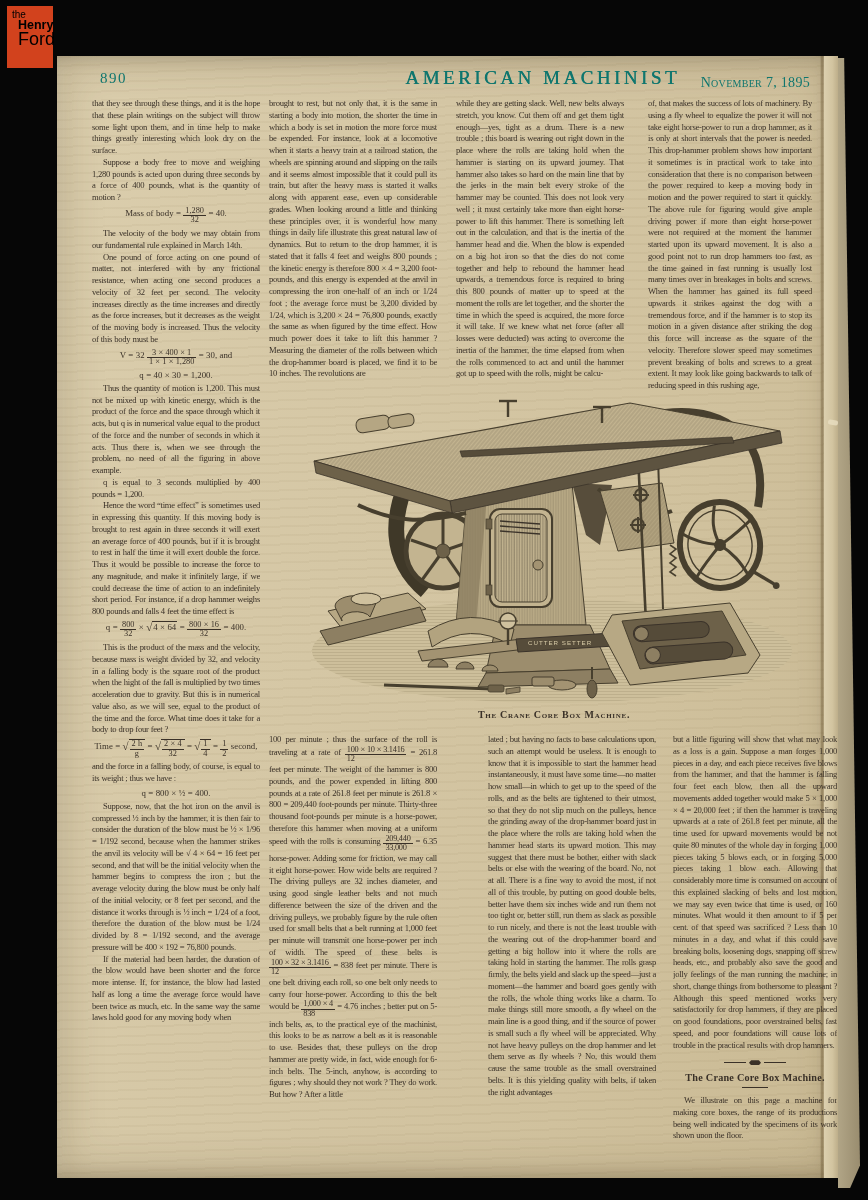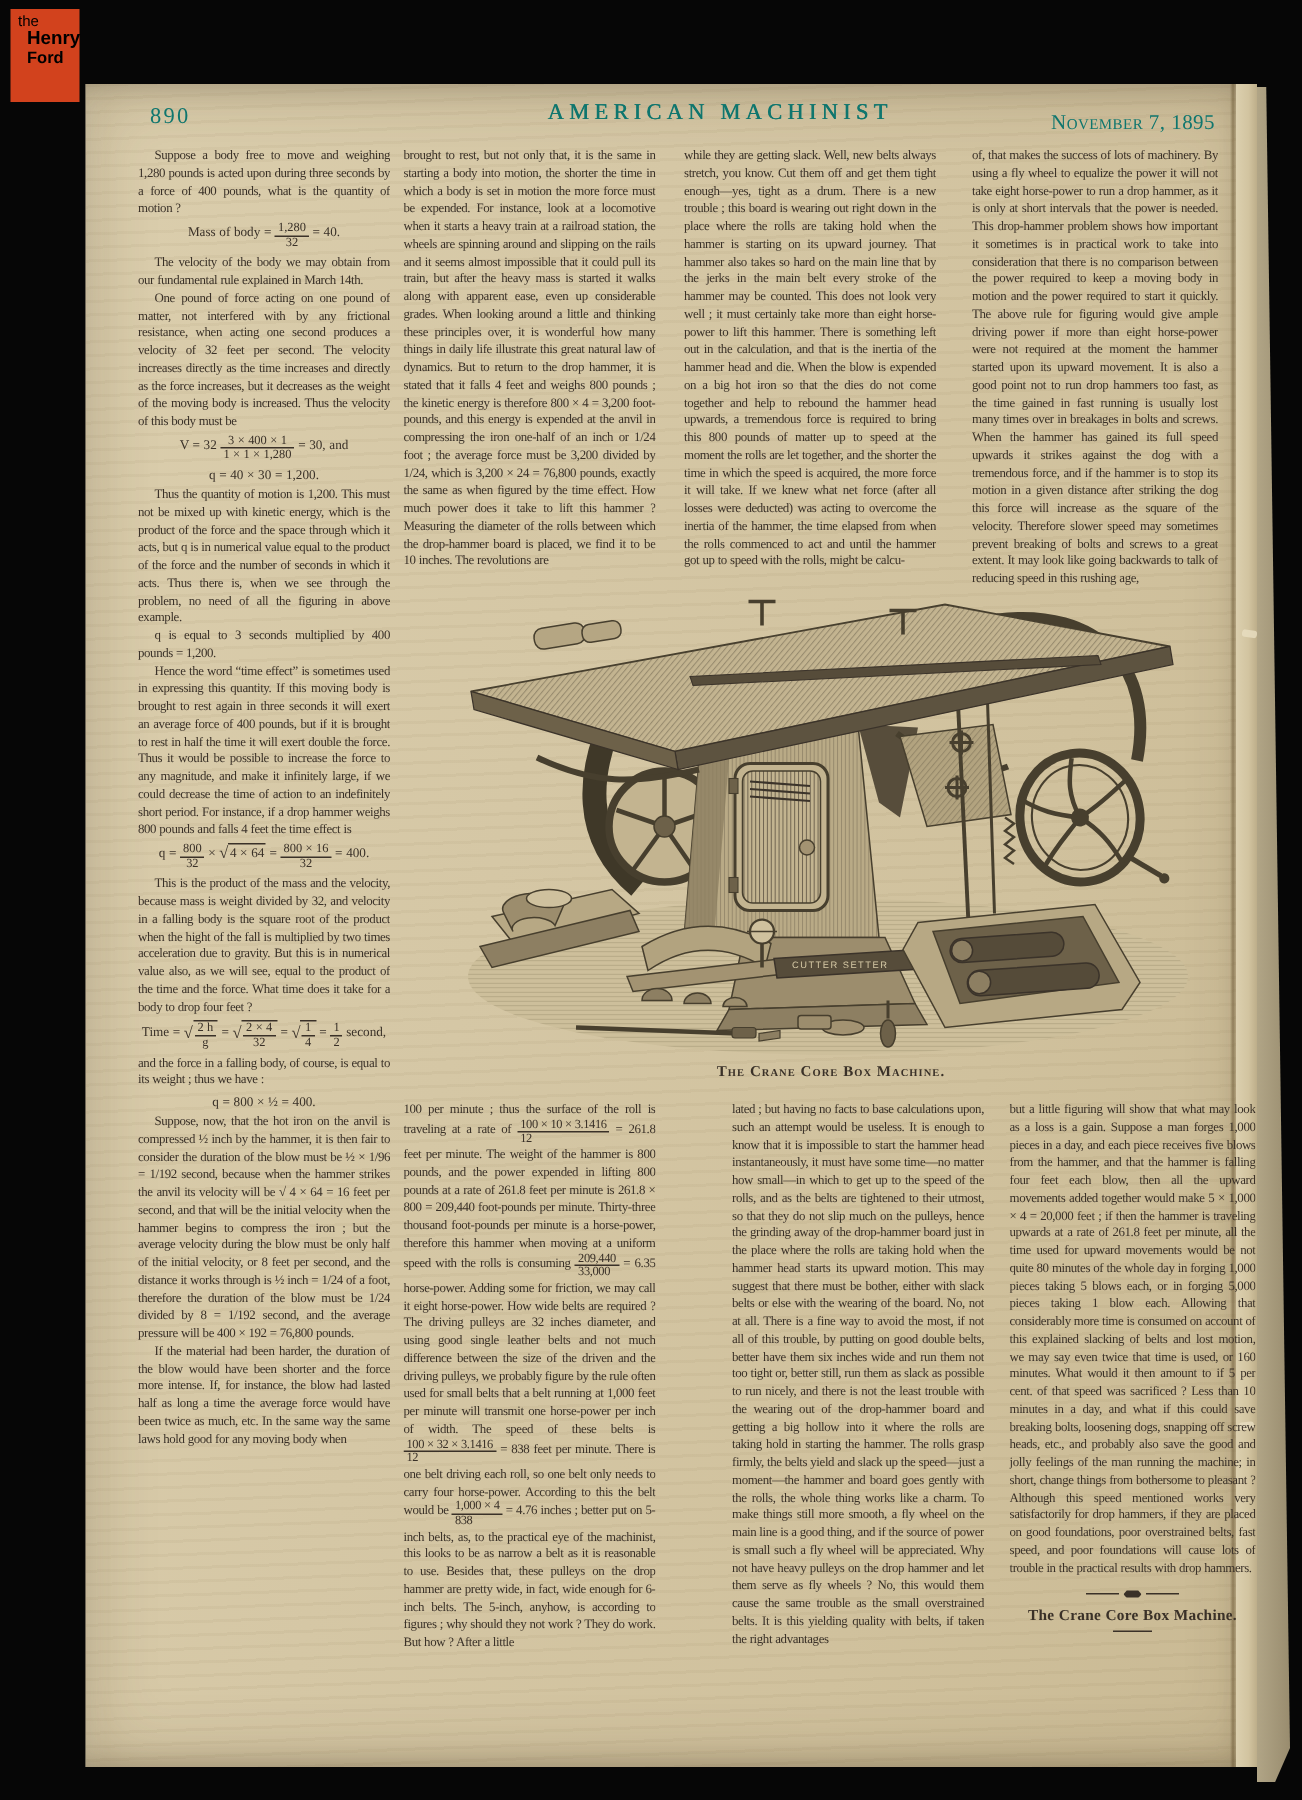--- a/index.html
+++ b/index.html
@@ -19,25 +19,25 @@
     background:linear-gradient(90deg,#dcd0af,#d2c4a0 60%,#bdae8a);}
   #page-under-edge{position:absolute;left:838px;top:58px;width:22px;height:1130px;
     background:linear-gradient(90deg,#cfc19d,#b3a481);
     clip-path:polygon(0 0,28% 0,100% 98%,55% 100%,0 100%);opacity:.85;}
   .fold-notch{position:absolute;width:10px;height:5px;background:#e9dfc2;opacity:.8;border-radius:2px;}
   
   #logo{position:absolute;left:7px;top:6px;width:46px;height:62px;background:#d2421d;
         font-family:"Liberation Sans","DejaVu Sans",sans-serif;color:#000000;overflow:visible;}
   #logo .lg-the{display:block;font-size:10px;line-height:10px;margin:4px 0 0 5px;}
   #logo .lg-henry{display:block;font-size:12.5px;line-height:11.5px;font-weight:bold;margin:0 0 0 11px;white-space:nowrap;}
-  #logo .lg-ford{display:block;font-size:11px;line-height:12px;font-weight:bold;margin:1px 0 0 11px;}
+  #logo .lg-ford{display:block;font-size:18px;line-height:12px;font-weight:normal;margin:1px 0 0 11px;}
   
   .ink{color:#0f766e;}
   #page-number{position:absolute;left:100px;top:70px;font-size:15px;letter-spacing:1.5px;}
-  #masthead{position:absolute;left:280px;top:67px;width:400px;text-align:center;font-size:15px;
+  #masthead{position:absolute;left:280px;top:67px;width:400px;text-align:right;font-size:19px;
             letter-spacing:3.5px;text-shadow:.35px 0 0 currentColor;}
   #issue-date{position:absolute;left:620px;top:75px;width:190px;text-align:right;
               font-variant:small-caps;font-size:14px;letter-spacing:.3px;}
   
   .col{position:absolute;overflow:hidden;font-size:8.6px;line-height:11.75px;
        letter-spacing:-.26px;word-spacing:.2px;text-align:justify;color:#3a3128;}
   .para{margin:0;text-indent:11px;}
   .para.flush{text-indent:0;}
   .formula{text-align:center;margin:3px 0;font-size:8.8px;line-height:10px;letter-spacing:0;}
   .frac{display:inline-block;vertical-align:-0.75em;line-height:1.04;font-size:8.3px;}
@@ -74,20 +74,21 @@
     <span class="lg-the">the</span>
     <span class="lg-henry">Henry</span>
     <span class="lg-ford">Ford</span>
   </div>
 
   <div id="page-number" class="ink">890</div>
   <div id="masthead" class="ink">AMERICAN MACHINIST</div>
   <div id="issue-date" class="ink">November 7, 1895</div>
 
   <div class="col" style="left:92px;top:98px;width:168px;height:1042px;">
+      <p class="para flush">that they see through these things, and it is the hope that these plain writings on the subject will throw some light upon them, and in time help to make things greatly interesting which look dry on the surface.</p>
       <p class="para">Suppose a body free to move and weighing 1,280 pounds is acted upon during three seconds by a force of 400 pounds, what is the quantity of motion ?</p>
       <div class="formula">Mass of body = <span class="frac"><span class="num">1,280</span><span class="den">32</span></span> = 40.</div>
       <p class="para">The velocity of the body we may obtain from our fundamental rule explained in March 14th.</p>
       <p class="para">One pound of force acting on one pound of matter, not interfered with by any frictional resistance, when acting one second produces a velocity of 32 feet per second. The velocity increases directly as the time increases and directly as the force increases, but it decreases as the weight of the moving body is increased.  Thus the velocity of this body must be</p>
       <div class="formula">V = 32 <span class="frac"><span class="num">3 × 400 × 1</span><span class="den">1 × 1 × 1,280</span></span> = 30, and</div>
       <div class="formula">q = 40 × 30 = 1,200.</div>
       <p class="para">Thus the quantity of motion is 1,200. This must not be mixed up with kinetic energy, which is the product of the force and the space through which it acts, but q is in numerical value equal to the product of the force and the number of seconds in which it acts.  Thus there is, when we see through the problem, no need of all the figuring in above example.</p>
       <p class="para">q is equal to 3 seconds multiplied by 400 pounds = 1,200.</p>
       <p class="para">Hence the word “time effect” is sometimes used in expressing this quantity.  If this moving body is brought to rest again in three seconds it will exert an average force of 400 pounds, but if it is brought to rest in half the time it will exert double the force. Thus it would be possible to increase the force to any magnitude, and make it infinitely large, if we could decrease the time of action to an indefinitely short period.  For instance, if a drop hammer weighs 800 pounds and falls 4 feet the time effect is</p>
       <div class="formula">q = <span class="frac"><span class="num">800</span><span class="den">32</span></span> × <span class="sqrt"><span class="rad">√</span><span class="ovl">4 × 64</span></span> = <span class="frac"><span class="num">800 × 16</span><span class="den">32</span></span> = 400.</div>
@@ -117,20 +118,21 @@
       <p class="para flush">but a little figuring will show that what may look as a loss is a gain.  Suppose a man forges 1,000 pieces in a day, and each piece receives five blows from the hammer, and that the hammer is falling four feet each blow, then all the upward movements added together would make 5 × 1,000 × 4 = 20,000 feet ; if then the hammer is traveling upwards at a rate of 261.8 feet per minute, all the time used for upward movements would be not quite 80 minutes of the whole day in forging 1,000 pieces taking 5 blows each, or in forging 5,000 pieces taking 1 blow each.  Allowing that considerably more time is consumed on account of this explained slacking of belts and lost motion, we may say even twice that time is used, or 160 minutes.  What would it then amount to if 5 per cent. of that speed was sacrificed ?  Less than 10 minutes in a day, and what if this could save breaking bolts, loosening dogs, snapping off screw heads, etc., and probably also save the good and jolly feelings of the man running the machine; in short, change things from bothersome to pleasant ?  Although this speed mentioned works very satisfactorily for drop hammers, if they are placed on good foundations, poor overstrained belts, fast speed, and poor foundations will cause lots of trouble in the practical results with drop hammers.</p>
       <div class="divider">
         <span class="dline"></span>
         <span class="dgem"></span>
         <span class="dline"></span>
       </div>
       <div>
         <h3 class="subhead">The Crane Core Box Machine.</h3>
         <div class="subrule"></div>
       </div>
+      <p class="para">We illustrate on this  page a machine for making core boxes, the range of its productions being well indicated by the specimens of its work shown upon the floor.</p>
     </div>
 
   <div id="illustration">
     <svg width="508" height="318" viewBox="0 0 508 318" xmlns="http://www.w3.org/2000/svg">
       <defs>
         <pattern id="dg" width="3" height="3" patternUnits="userSpaceOnUse" patternTransform="rotate(40)">
           <line x1="1" y1="0" x2="1" y2="3" stroke="#5a5140" stroke-width="0.6"></line>
         </pattern>
         <pattern id="vt" width="2.6" height="2.6" patternUnits="userSpaceOnUse">
           <line x1="1" y1="0" x2="1" y2="2.6" stroke="#5a5140" stroke-width="0.55"></line>

